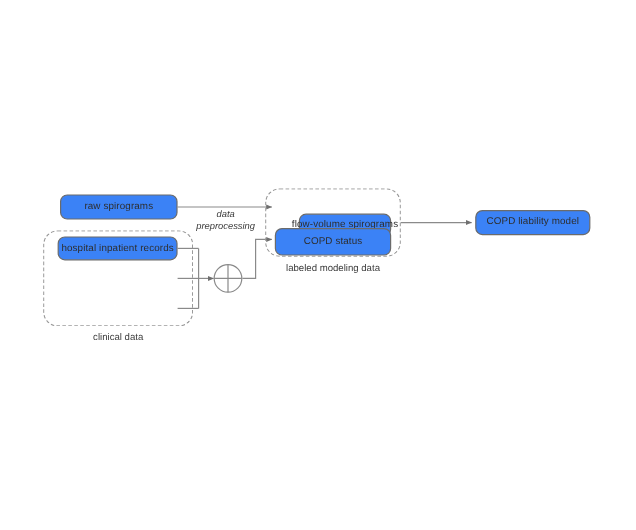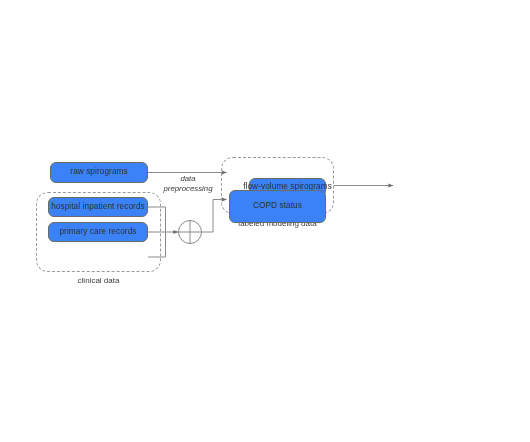--- a/index.html
+++ b/index.html
@@ -106,33 +106,33 @@
   <div class="group-label" style="left:216px; top:219px; width:123px;">labeled modeling data</div>
 
   <div class="node" style="left:50px; top:162px; width:98px; height:21px;">
     <span>raw spirograms</span>
   </div>
 
   <div class="node" style="left:48px; top:197px; width:100px; height:20px;">
     <span>hospital inpatient records</span>
   </div>
 
-  <div class="node" style="left:48px; top:222px; width:100px; height:20px;">
-    <span>primary care records</span>
-  </div>
 
 
   <div class="node" style="left:229px; top:178px; width:77px; height:19px;margin-left:20px;">
     <span>flow-volume spirograms</span>
   </div>
 
-  <div class="node" style="left:229px; top:190px; width:97px; height:33px;">
+  <div class="node" style="left:229px; top:190px; width:97px; height:23px;">
     <span>COPD status</span>
   </div>
 
+  <div class="node" style="left:396px; top:175px; width:96px; height:21px;">
+    <span>COPD liability model</span>
+  </div>
 
   <div class="edge-label" style="left:158px; top:174px; text-align:center; width:60px;">
     <div>data</div>
     <div>preprocessing</div>
   </div>
 
 
 </div>
 
 </body></html>

